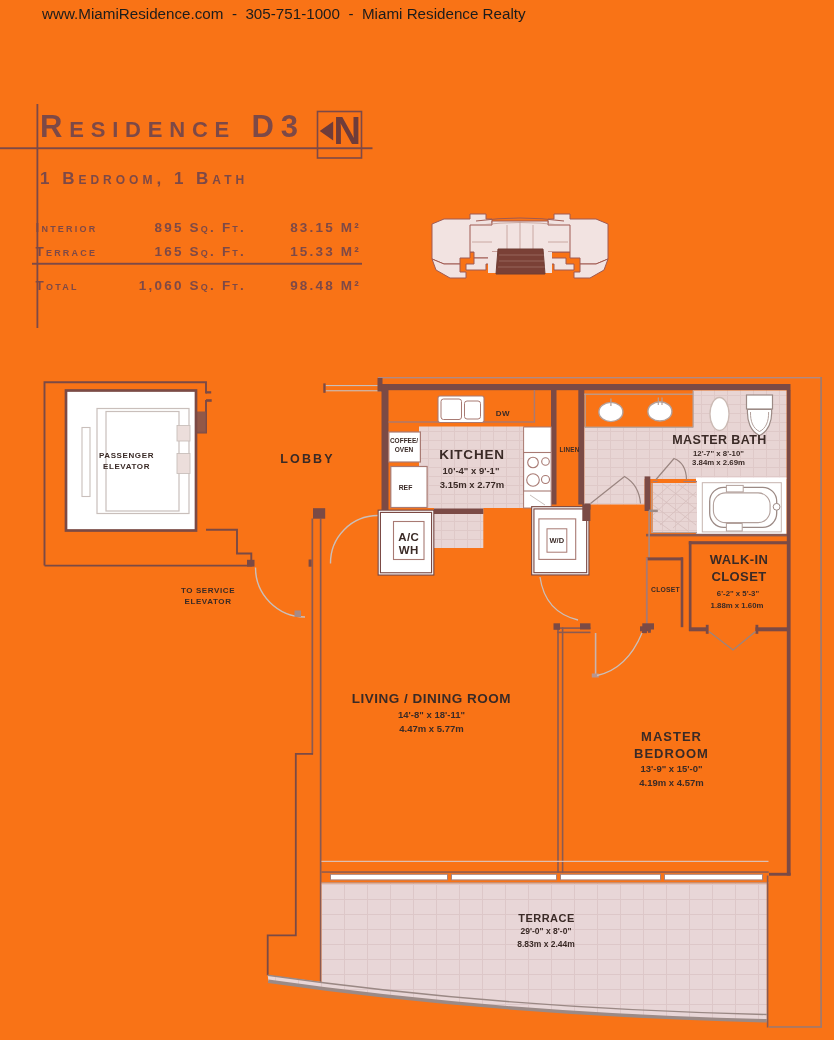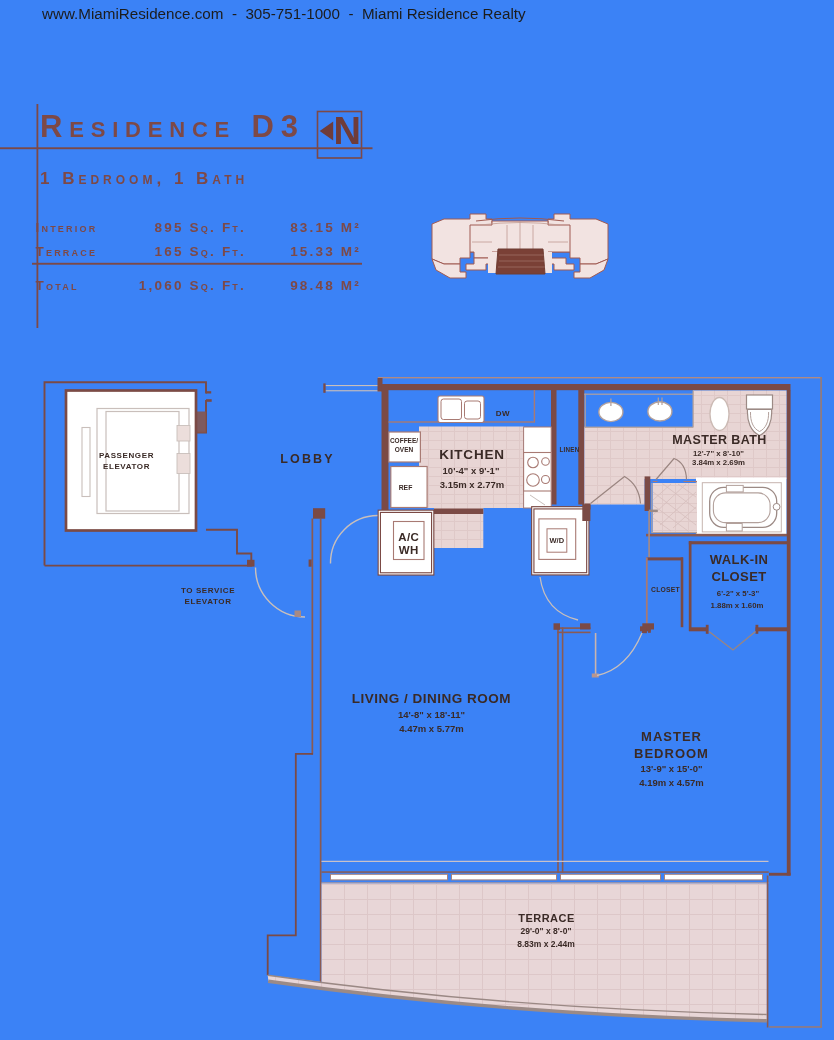--- a/index.html
+++ b/index.html
@@ -1,16 +1,16 @@
 <!DOCTYPE html>
 <html><head>
 <meta charset="utf-8">
 <style>
   html,body{margin:0;padding:0;background:#ffffff;}
-  #page{position:relative;width:834px;height:1040px;background:#3b82f6;overflow:hidden;
+  #page{position:relative;width:834px;height:1040px;background:#f97316;overflow:hidden;
         font-family:"Liberation Sans",sans-serif;}
   svg{position:absolute;left:0;top:0;}
   text{font-family:"Liberation Sans",sans-serif;}
 </style>
 </head>
 <body>
 <div id="page">
 <svg width="834" height="1040" viewBox="0 0 834 1040">
 <defs>
 <pattern id="tileA" width="13" height="9" patternUnits="userSpaceOnUse">

